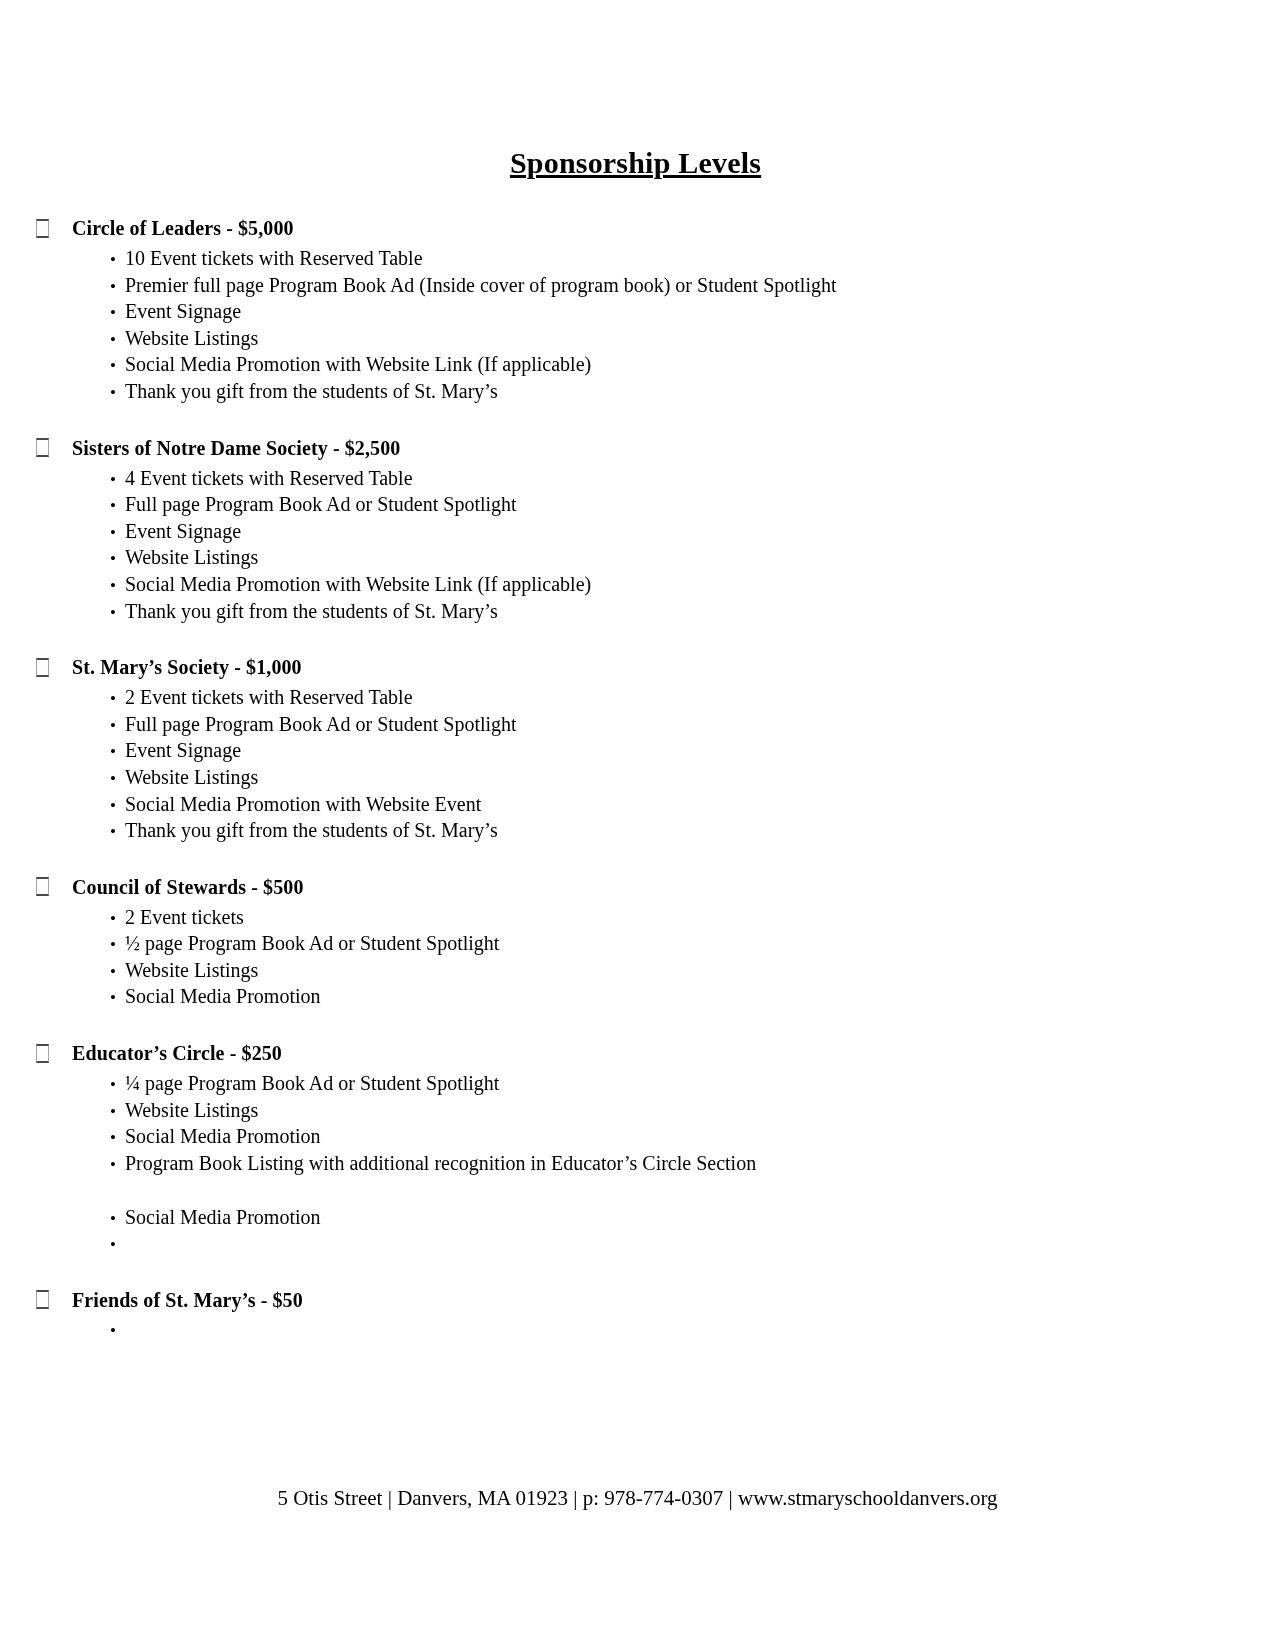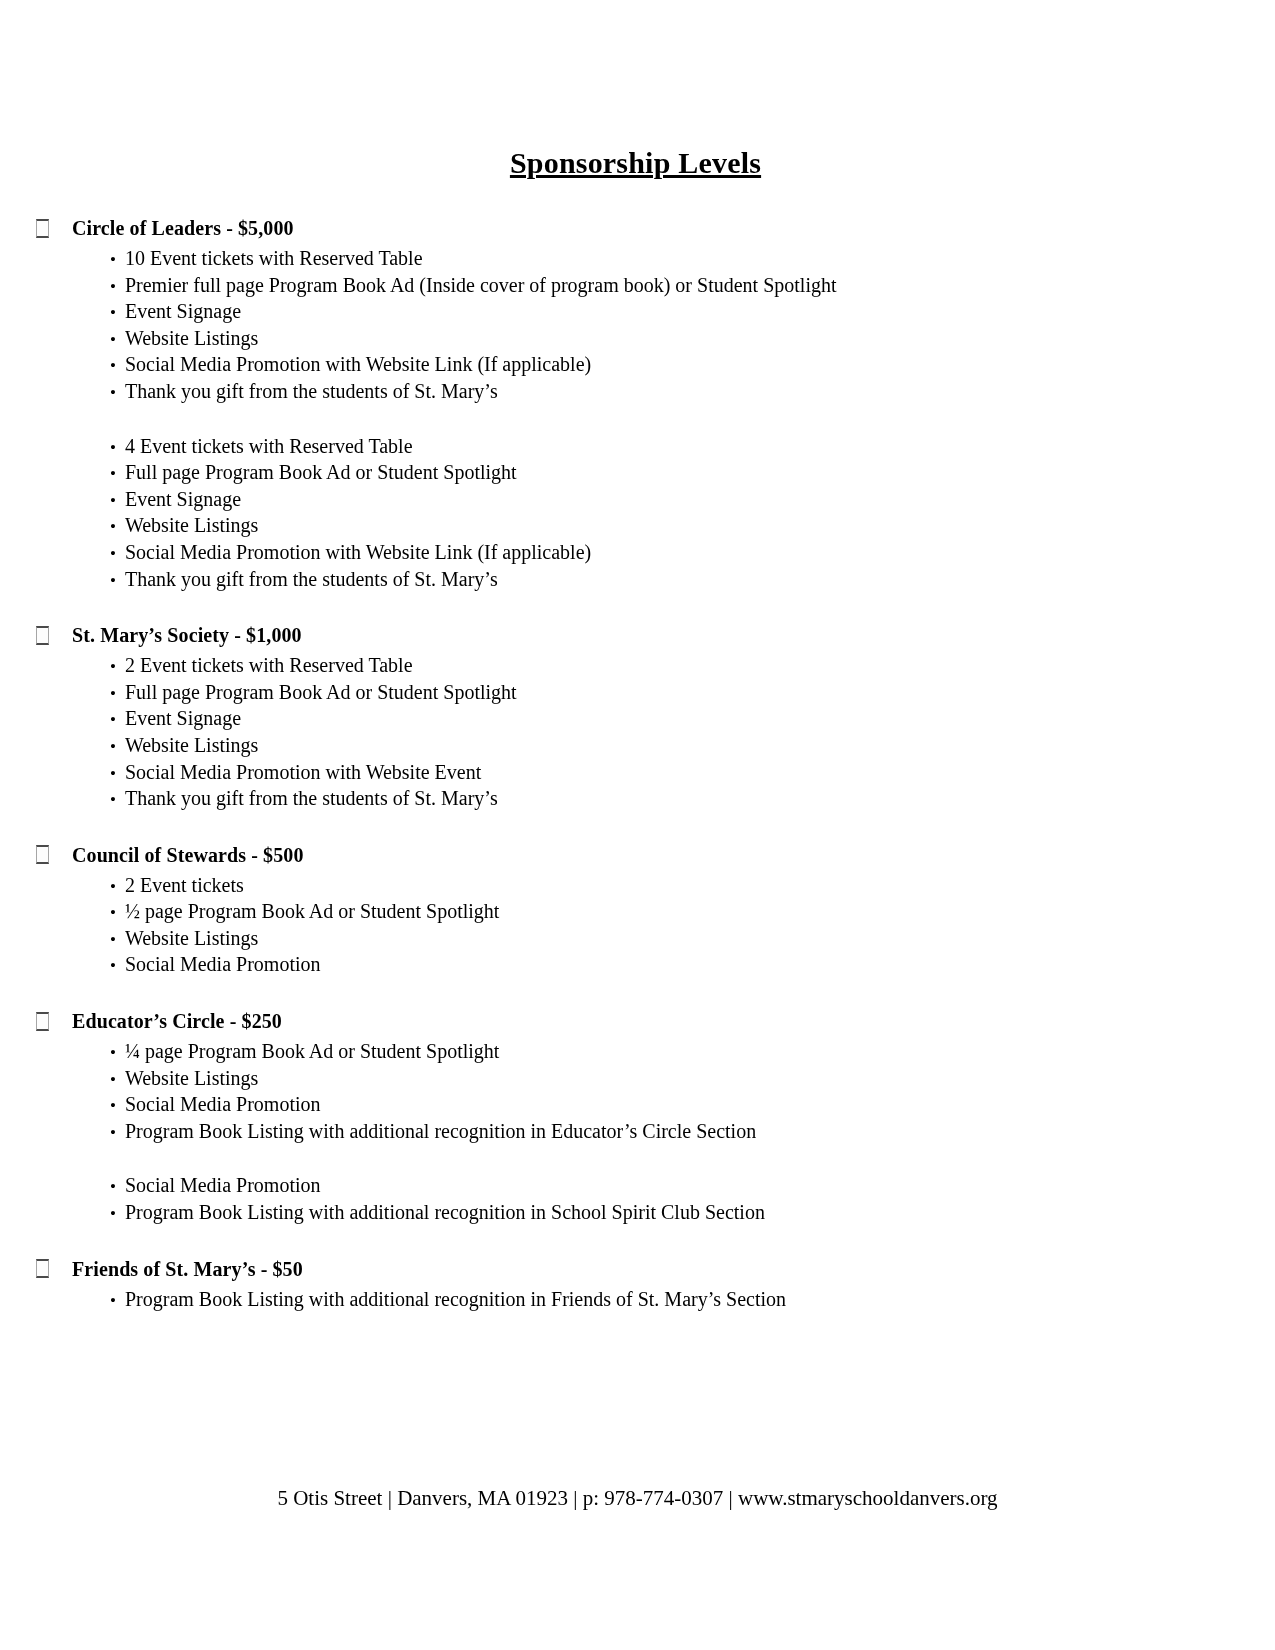--- a/index.html
+++ b/index.html
@@ -118,20 +118,24 @@
           <span>Social Media Promotion with Website Link (If applicable)</span>
         </li>
       <li>
           <span class="bullet">•</span>
           <span>Thank you gift from the students of St. Mary’s</span>
         </li>
     </ul>
   </section>
 
   <section class="level">
+    <div class="level-heading">
+      <span class="checkbox"></span>
+      <h2 class="level-title">Sisters of Notre Dame Society - $2,500</h2>
+    </div>
     <ul class="benefits">
       <li>
           <span class="bullet">•</span>
           <span>4 Event tickets with Reserved Table</span>
         </li>
       <li>
           <span class="bullet">•</span>
           <span>Full page Program Book Ad or Student Spotlight</span>
         </li>
       <li>
@@ -237,34 +241,32 @@
   </section>
 
   <section class="level">
     <ul class="benefits">
       <li>
           <span class="bullet">•</span>
           <span>Social Media Promotion</span>
         </li>
       <li>
           <span class="bullet">•</span>
-          <span>Program Book Listing with additional recognition in School Spirit Club Section</span>
         </li>
     </ul>
   </section>
 
   <section class="level">
     <div class="level-heading">
       <span class="checkbox"></span>
       <h2 class="level-title">Friends of St. Mary’s - $50</h2>
     </div>
     <ul class="benefits">
       <li>
           <span class="bullet">•</span>
-          <span>Program Book Listing with additional recognition in Friends of St. Mary’s Section</span>
         </li>
     </ul>
   </section>
 
 </div>
 
 <div class="footer">
   <div>5 Otis Street | Danvers, MA 01923 | p: 978-774-0307 | www.stmaryschooldanvers.org</div>
 </div>
 

